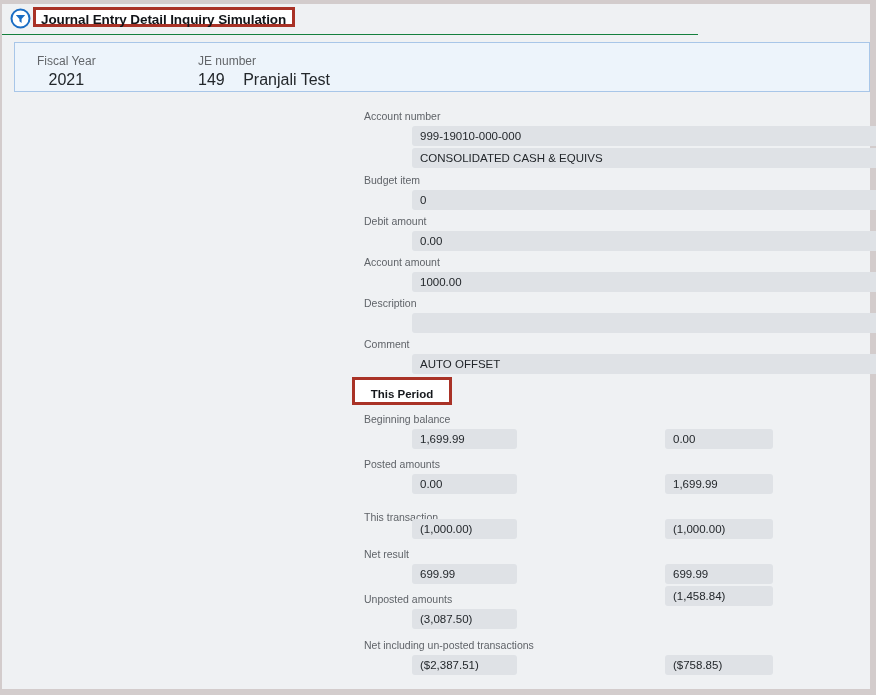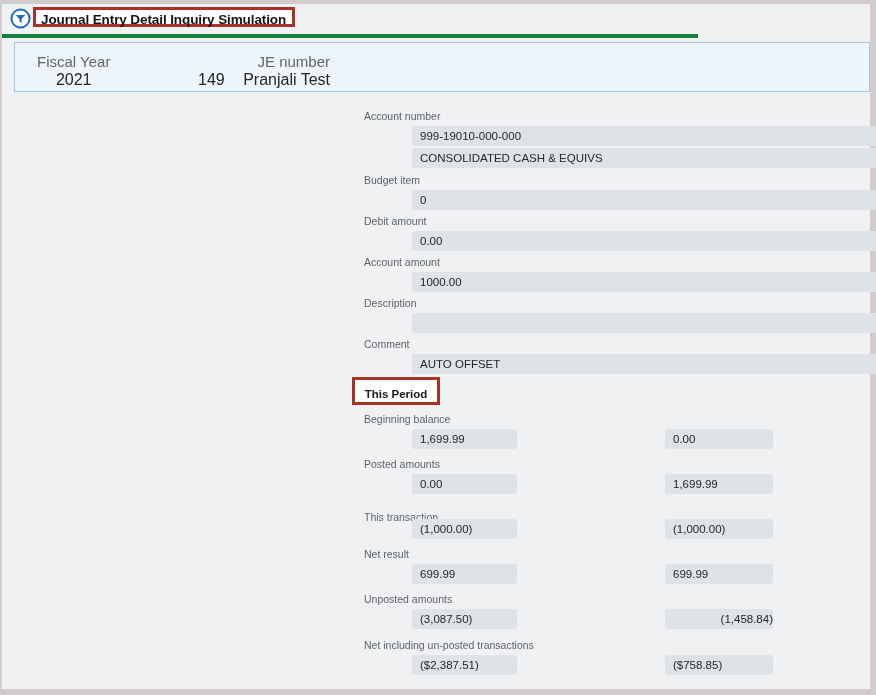--- a/index.html
+++ b/index.html
@@ -30,21 +30,21 @@
     background: #eff1f3;
   }
 
   
   #header-bar {
     position: absolute;
     left: 0; top: 0;
     width: 696px;
     height: 30px;
     background: #eff1f3;
-    border-bottom: 4px solid #15803d;
+    border-bottom: 1px solid #15803d;
   }
   #collapse-icon {
     position: absolute;
     left: 8px; top: 4px;
     width: 21px; height: 21px;
   }
   #page-title {
     position: absolute;
     left: 31px;
     top: 3px;
@@ -67,25 +67,24 @@
     left: 12px;
     top: 38px;
     width: 856px;
     height: 50px;
     box-sizing: border-box;
     background: #edf4fb;
     border: 1px solid #a8c6e8;
   }
   .info-group { position: absolute; }
   .info-label {
-    font-size: 15px;
+    font-size: 12px;
     color: #63666a;
     line-height: 13px;
     white-space: nowrap;
-    text-align: right;
   }
   .info-value-row {
     margin-top: 5px;
     font-size: 16px;
     color: #23272b;
     line-height: 14px;
     white-space: nowrap;
     text-align: center;
   }
   .info-value-row .secondary { margin-left: 14px; }
@@ -134,21 +133,21 @@
     line-height: 28px;
     font-size: 11.5px;
     font-weight: bold;
     color: #15181c;
     background: #ffffff;
     box-sizing: border-box;
     border: 3px solid #a93226;
     white-space: nowrap;
     text-align: center;
   }
-  #heading-this-period   { left: 350px; top: 373px; width: 88px; }
+  #heading-this-period   { left: 350px; top: 373px; width: 100px; }
   #heading-fiscal-year   { left: 602px; top: 373px; width: 108px; }
 
   svg { display: block; }
 </style>
 </head>
 <body>
 
 <div id="app-frame">
 
   <div id="header-bar">
@@ -214,21 +213,21 @@
     <div class="field-label" style="left:362px; top:407px;margin-top:8px;">This transaction</div>
     <div class="field-box colL" style="top:423px;">(1,000.00)</div>
     <div class="field-box colR" style="top:423px;">(1,000.00)</div>
 
     <div class="field-label" style="left:362px; top:452px;">Net result</div>
     <div class="field-box colL" style="top:468px;">699.99</div>
     <div class="field-box colR" style="top:468px;">699.99</div>
 
     <div class="field-label" style="left:362px; top:497px;">Unposted amounts</div>
     <div class="field-box colL" style="top:513px;">(3,087.50)</div>
-    <div class="field-box colR" style="top:513px;text-align:right;">(1,458.84)</div>
+    <div class="field-box colR" style="top:490px;">(1,458.84)</div>
 
     <div class="field-label" style="left:362px; top:543px;">Net including un-posted transactions</div>
     <div class="field-box colL" style="top:559px;">($2,387.51)</div>
     <div class="field-box colR" style="top:559px;">($758.85)</div>
 
   </div>
 
   <div class="col-heading" id="heading-this-period">This Period</div>
 
 

